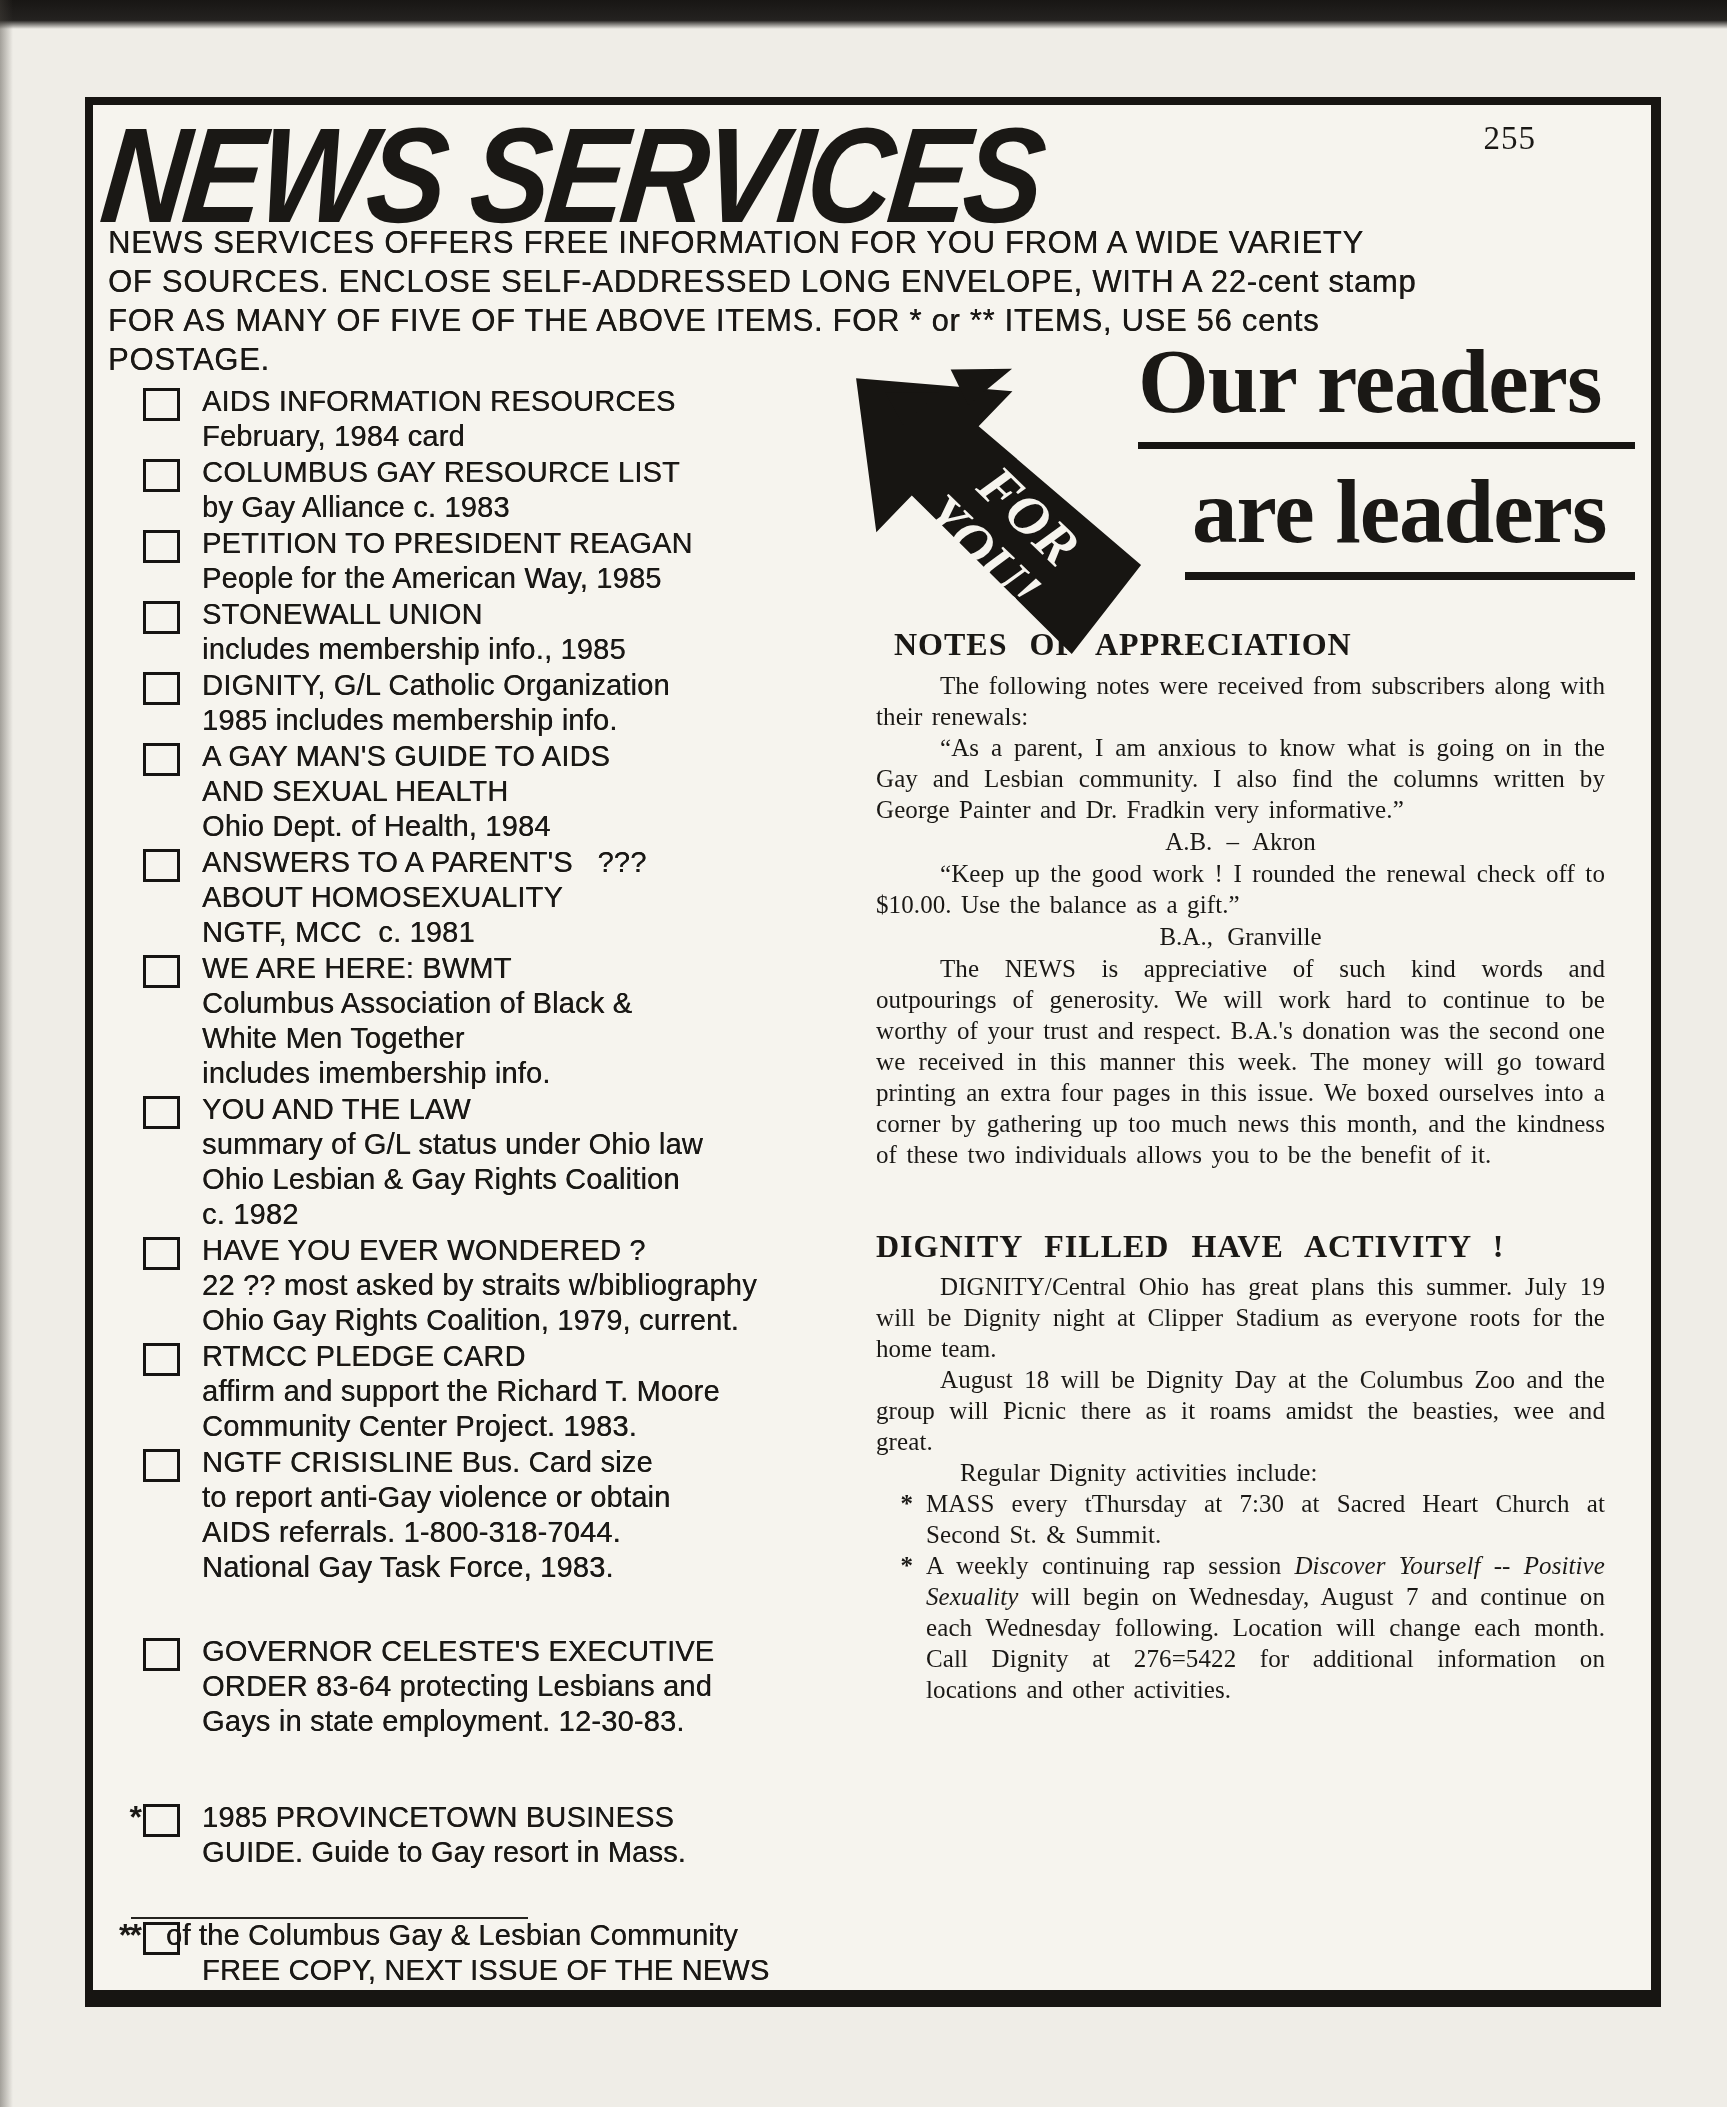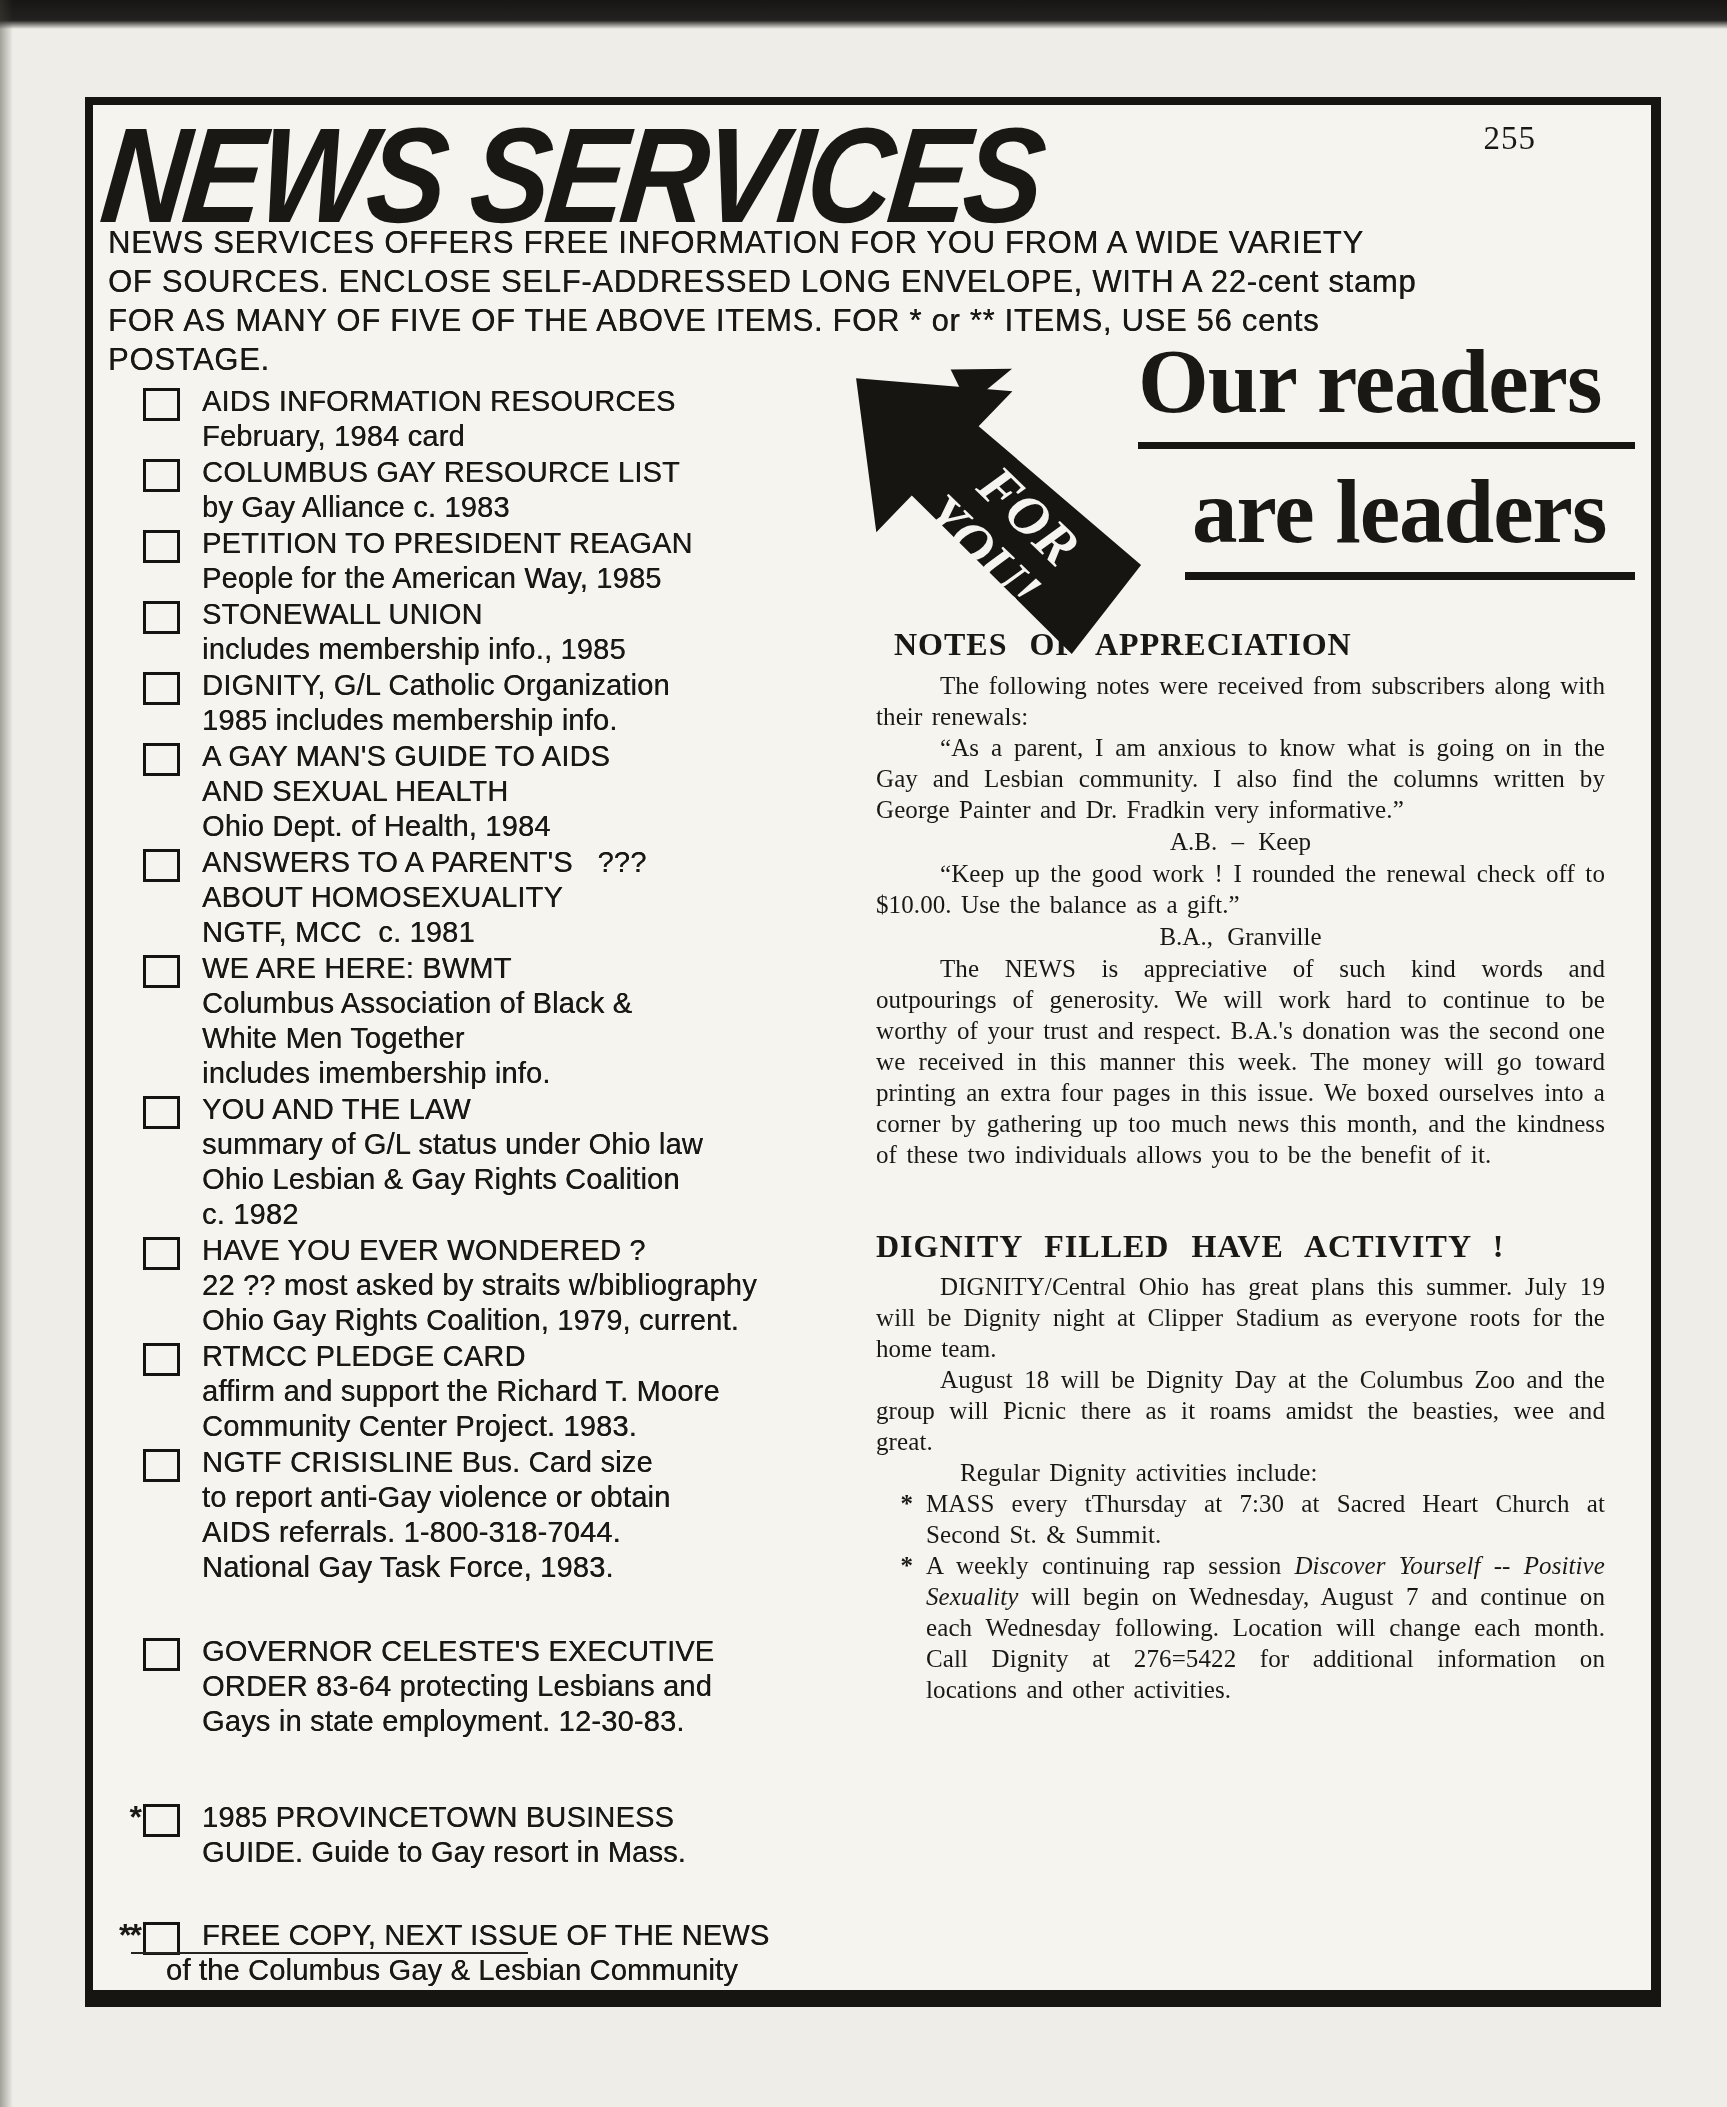--- a/index.html
+++ b/index.html
@@ -272,22 +272,22 @@
         <div class="chk-lines">
           <div class="ln">1985 PROVINCETOWN BUSINESS</div>
           <div class="ln">GUIDE. Guide to Gay resort in Mass.</div>
         </div>
       </div>
 
       <div class="chk-item gap-c">
         <div class="chk-star">**</div>
         <div class="chk-box"></div>
         <div class="chk-lines">
+          <div class="ln" style="margin-left:-36px;"><span class="artifact-line"></span><span>of the Columbus Gay &amp; Lesbian Community</span></div>
           <div class="ln">FREE COPY, NEXT ISSUE OF THE NEWS</div>
-          <div class="ln" style="margin-left:-36px;"><span class="artifact-line"></span><span>of the Columbus Gay &amp; Lesbian Community</span></div>
         </div>
       </div>
 
     </div>
 
     <div class="col-right">
 
       <div class="promo">
         <div class="arrow-wrap">
           <svg viewBox="0 0 780 760" width="387" height="377" style="overflow:visible">
@@ -305,21 +305,21 @@
           <div class="slogan-rule r1"></div>
           <div class="slogan-line l2">are leaders</div>
           <div class="slogan-rule r2"></div>
         </div>
       </div>
 
       <div class="article notes-article">
         <h2>NOTES OF APPRECIATION</h2>
         <p class="para">The following notes were received from subscribers along with their renewals:</p>
         <p class="para">“As a parent, I am anxious to know what is going on in the Gay and Lesbian community. I also find the columns written by George Painter and Dr. Fradkin very informative.”</p>
-        <div class="sig">A.B. – Keep</div>
+        <div class="sig">A.B. – Akron</div>
         <p class="para">“Keep up the good work ! I rounded the renewal check off to $10.00. Use the balance as a gift.”</p>
         <div class="sig">B.A., Granville</div>
         <p class="para">The NEWS is appreciative of such kind words and outpourings of generosity. We will work hard to continue to be worthy of your trust and respect. B.A.'s donation was the second one we received in this manner this week. The money will go toward printing an extra four pages in this issue. We boxed ourselves into a corner by gathering up too much news this month, and the kindness of these two individuals allows you to be the benefit of it.</p>
       </div>
 
       <div class="article dignity-article">
         <h2>DIGNITY FILLED HAVE ACTIVITY !</h2>
         <p class="para">DIGNITY/Central Ohio has great plans this summer. July 19 will be Dignity night at Clipper Stadium as everyone roots for the home team.</p>
         <p class="para">August 18 will be Dignity Day at the Columbus Zoo and the group will Picnic there as it roams amidst the beasties, wee and great.</p>
         <p class="para" style="text-indent:84px;">Regular Dignity activities include:</p>

